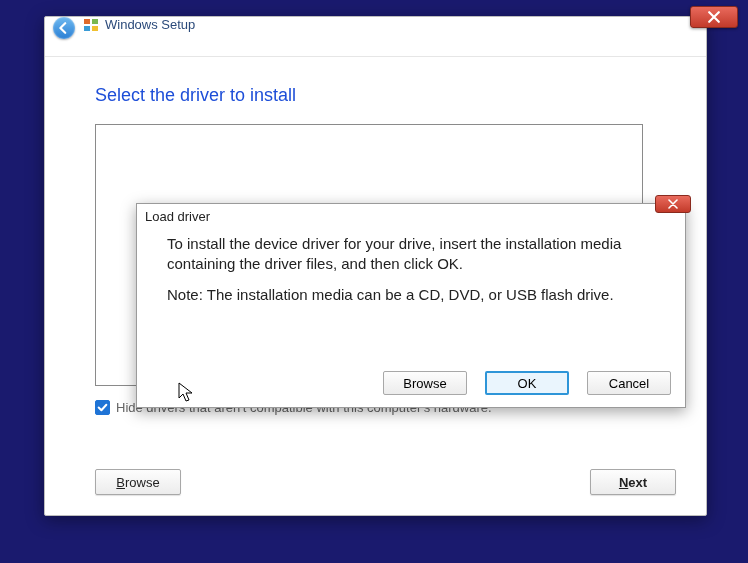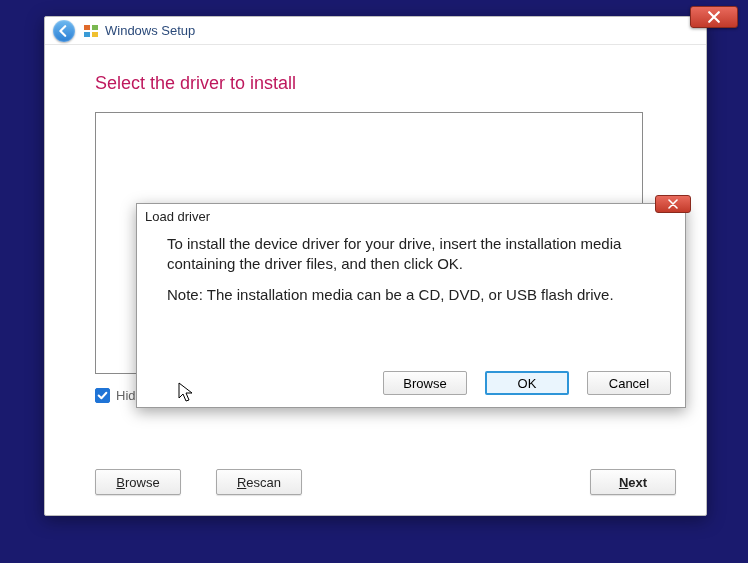--- a/index.html
+++ b/index.html
@@ -16,23 +16,23 @@
   .main-window {
     position: absolute;
     left: 44px; top: 16px;
     width: 663px; height: 500px;
     background: #fff;
     box-shadow: 0 4px 18px rgba(0,0,0,.4);
     border: 1px solid #bdbdbd;
     border-radius: 2px;
   }
   .titlebar {
-    height: 28px;
+    height: 40px;
     display: flex;
-    align-items: center;
+    align-items: flex-start;
     padding: 0 8px;
     border-bottom: 1px solid #e6e6e6;
     position: relative;
   }
   .back-btn {
     width: 22px; height: 22px;
     border-radius: 50%;
     background: linear-gradient(#6fb9f0,#2a7fd4);
     display: flex; align-items: center; justify-content: center;
     margin-right: 8px;
@@ -52,21 +52,21 @@
     border: 1px solid #8a2a1e;
     border-radius: 3px;
     display: flex; align-items: center; justify-content: center;
     box-shadow: 0 1px 3px rgba(0,0,0,.4);
   }
   .win-close svg { width: 12px; height: 12px; }
   .content {
     padding: 28px 50px 20px 50px;
   }
   .heading {
-    color: #be185d;
+    color: #1d4ed8;
     font-size: 18px;
     margin-bottom: 18px;
   }
   .listbox {
     width: 548px; height: 262px;
     border: 1px solid #8a8a8a;
     background: #fff;
   }
   .check-row {
     display: flex; align-items: center;
@@ -198,23 +198,20 @@
           </svg>
       </div>
       <span>Hide drivers that aren't compatible with this computer's hardware.</span>
     </div>
   </div>
 
   <div class="bottom-buttons">
     <div class="btn">
       <span><span class="u">B</span><span>rowse</span></span>
     </div>
-    <div class="btn">
-      <span><span class="u">R</span><span>escan</span></span>
-    </div>
     <div class="btn next-btn">
       <span><span class="u">N</span><span>ext</span></span>
     </div>
   </div>
 </div>
 
 <div class="dialog">
   <div class="dialog-titlebar">
     <span>Load driver</span>
     <div class="dialog-close">

